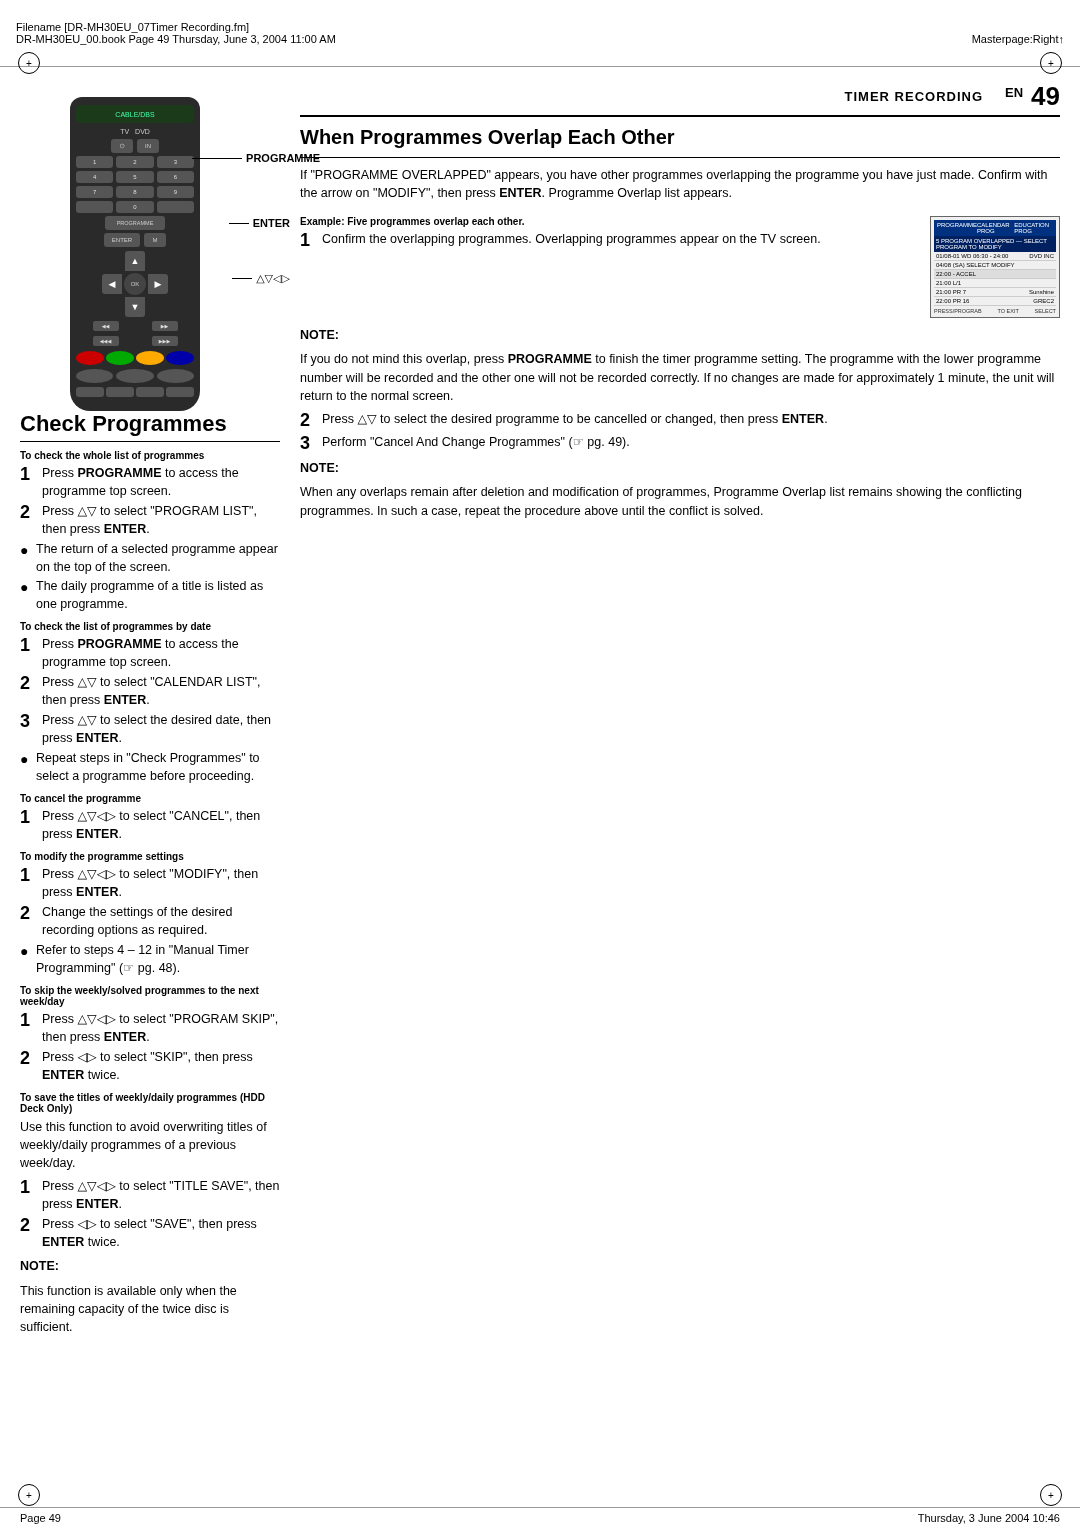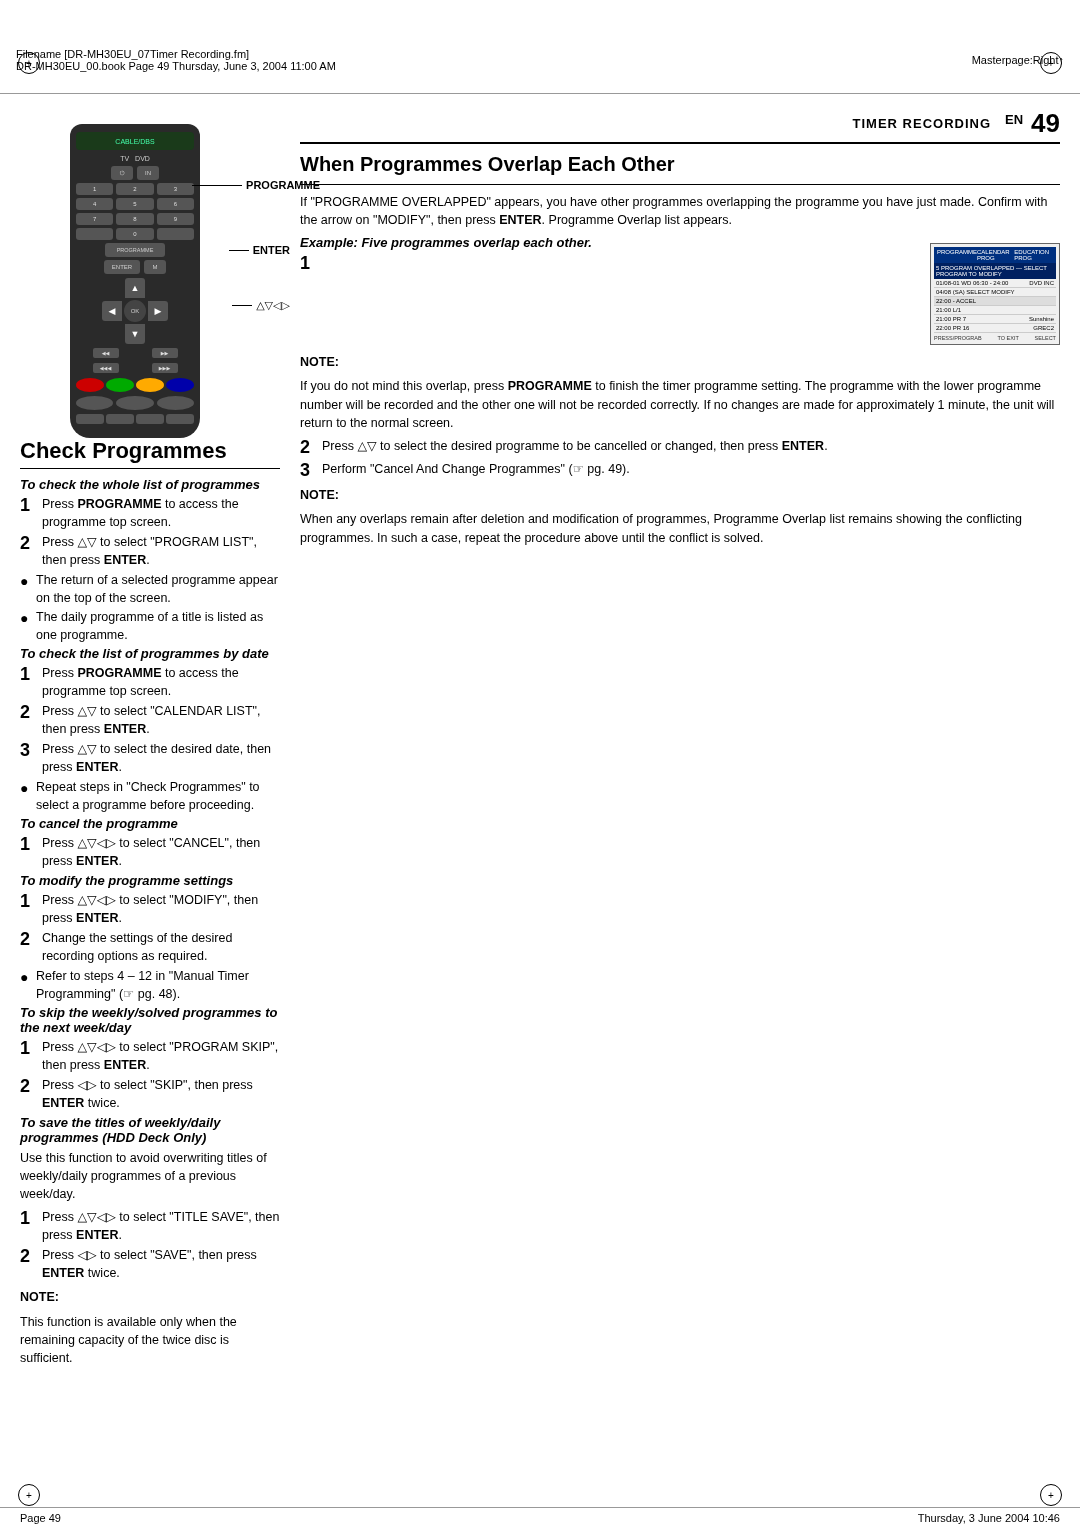--- a/index.html
+++ b/index.html
@@ -13,23 +13,22 @@
       position: relative;
       overflow: hidden;
     }
 
     
     .top-bar {
       border-bottom: 1px solid #999;
       padding: 21px 16px;
       display: flex;
       justify-content: space-between;
-      align-items: center;
+      align-items: flex-end;
       font-size: 11px;
-      margin-top: 27px;
     }
     .top-bar-left { display: flex; flex-direction: column; }
 
     
     .reg-mark {
       width: 22px; height: 22px;
       border: 1.5px solid #000;
       border-radius: 50%;
       display: inline-flex; align-items: center; justify-content: center;
       font-size: 10px;
@@ -81,21 +80,21 @@
     }
     .page-number {
       font-size: 26px;
       font-weight: bold;
       margin-left: 8px;
       line-height: 1;
     }
     .en-label {
       font-size: 13px;
       font-weight: bold;
-      margin-left: 14px;
+      margin-left: 22px;
       align-self: flex-start;
       padding-top: 2px;
     }
 
     
     .section-title {
       font-size: 22px;
       font-weight: bold;
       border-bottom: 1.5px solid #000;
       padding-bottom: 4px;
@@ -115,24 +114,24 @@
     
     .body-text {
       font-size: 12.5px;
       line-height: 1.45;
       margin-bottom: 6px;
     }
     .body-text b { font-weight: bold; }
 
     
     .subheading {
-      font-size: 13px;
-      font-weight: bold;
+      font-size: 10px;
+      font-weight: bold;
+      margin-top: 8px;
       margin-bottom: 4px;
-      font-style: italic;
     }
 
     
     .step {
       display: flex;
       align-items: flex-start;
       margin-bottom: 3px;
       font-size: 12.5px;
       line-height: 1.4;
     }
@@ -527,20 +526,21 @@
 
     <div class="body-text">
       If "PROGRAMME OVERLAPPED" appears, you have other programmes overlapping the programme you have just made. Confirm with the arrow on "MODIFY", then press <b>ENTER</b>. Programme Overlap list appears.
     </div>
 
     <div style="display:flex;align-items:flex-start;gap:10px;margin-bottom:8px;">
       <div style="flex:1;">
         <div class="subheading">Example: Five programmes overlap each other.</div>
         <div class="step">
           <span class="step-num">1</span>
+          <span class="step-text">Confirm the overlapping programmes. Overlapping programmes appear on the TV screen.</span>
         </div>
       </div>
 
       <div class="overlap-screen">
         <div class="screen-header">
           <span>PROGRAMME</span>
             <span>CALENDAR PROG</span>
             <span>EDUCATION PROG</span>
         </div>
         <div style="font-size:6px;padding:2px;background:#002060;color:#fff;">5 PROGRAM OVERLAPPED — SELECT PROGRAM TO MODIFY</div>

